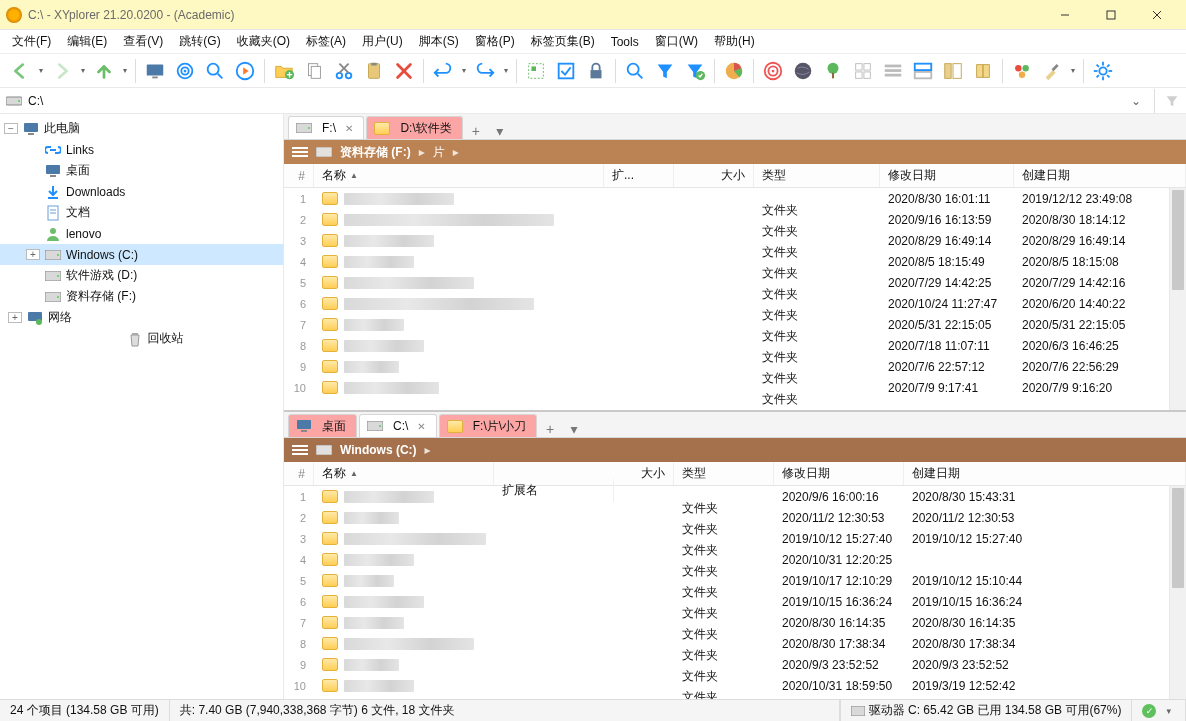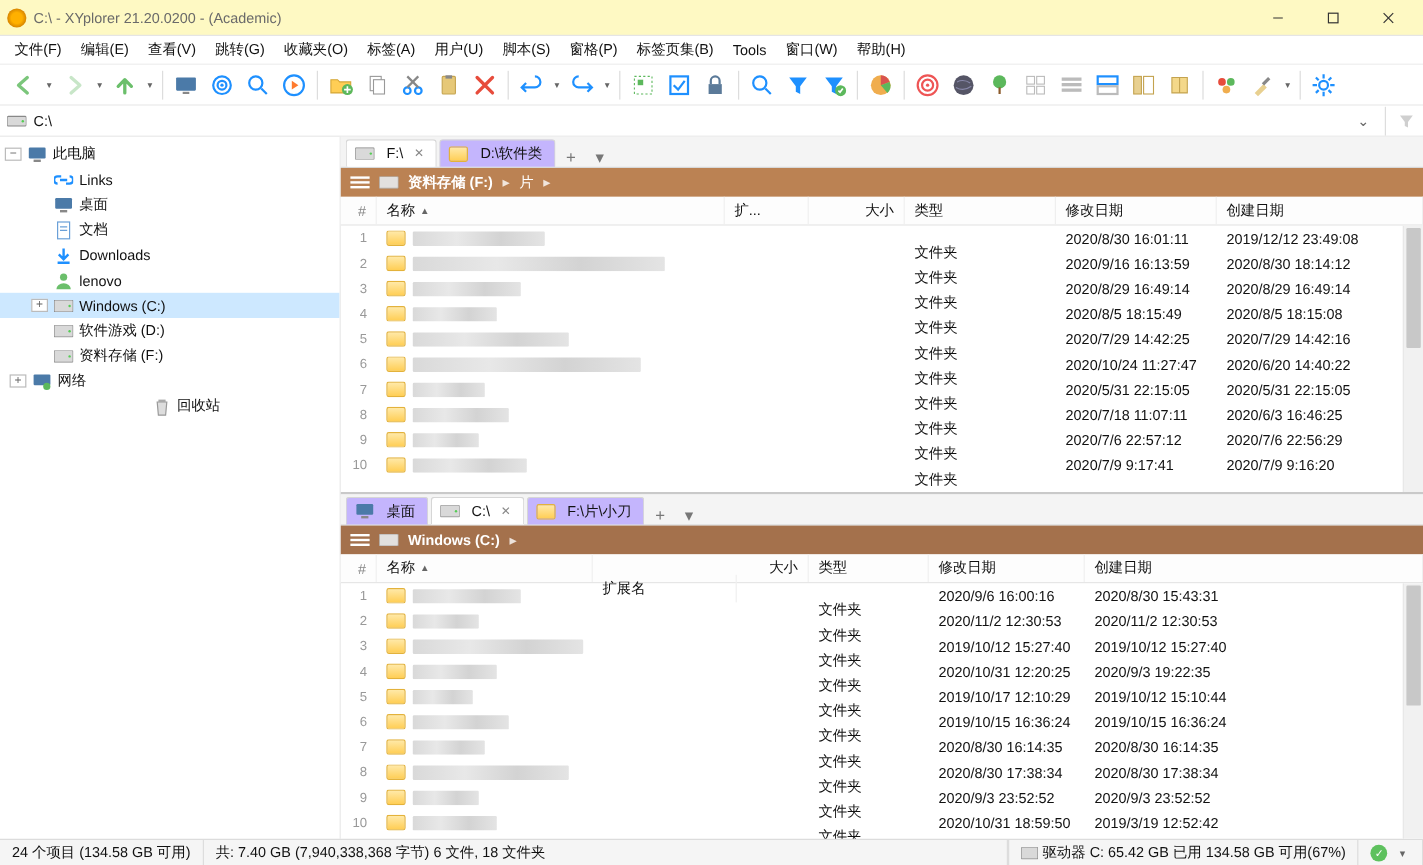--- a/index.html
+++ b/index.html
@@ -39,21 +39,21 @@
 .ticon { width: 18px; height: 16px; display: flex; align-items: center; justify-content: center; margin-right: 4px; }
 
 
 .panes { flex: 1; display: flex; flex-direction: column; min-width: 0; }
 .pane { display: flex; flex-direction: column; min-height: 0; }
 .pane.top { height: 296px; }
 .pane.bottom { flex: 1; border-top: 2px solid #c9c9c9; }
 
 
 .tabs { height: 26px; background: #f4f4f4; display: flex; align-items: flex-end; padding-left: 4px; gap: 2px; border-bottom: 1px solid #d8d8d8; }
-.tab { height: 23px; padding: 0 10px 0 6px; display: flex; align-items: center; gap: 5px; background: #c4b5fd; border: 1px solid #d6d6d6; border-bottom: none; border-radius: 3px 3px 0 0; color: #111; font-size: 12px; position: relative;}
+.tab { height: 23px; padding: 0 10px 0 6px; display: flex; align-items: center; gap: 5px; background: #fca5a5; border: 1px solid #d6d6d6; border-bottom: none; border-radius: 3px 3px 0 0; color: #111; font-size: 12px; position: relative;}
 .tab.active { background: #fff; }
 .tab .x { color: #888; font-size: 10px; margin-left: 4px; }
 .tab-add { width: 22px; text-align:center; color:#777; font-size:14px;}
 
 
 .crumb { height: 24px; display: flex; align-items: center; padding: 0 8px; gap: 8px; color: #fff; font-size: 12px; }
 .crumb.orange { background: #bb8253; }
 .crumb.brown { background: #a4714c; }
 .crumb .cicon { opacity: .95; }
 .crumb .csep { opacity: .8; }
@@ -414,37 +414,37 @@
             <svg width="16" height="14">
               <rect x="1" y="1" width="14" height="9" fill="#4b7aa8" rx="1"></rect>
               <rect x="5" y="11" width="6" height="2" fill="#888"></rect>
             </svg>
           </span>
           <span>桌面</span>
         </div>
         <div class="tree-row" style="padding-left: 26px;">
           <span class="texp blank"></span>
           <span class="ticon">
+            <svg width="16" height="16">
+              <path d="M8 2 v8 M4 7 l4 4 l4 -4" stroke="#1e90ff" fill="none" stroke-width="2"></path>
+              <line x1="3" y1="14" x2="13" y2="14" stroke="#1e90ff" stroke-width="2"></line>
+            </svg>
+          </span>
+          <span>Downloads</span>
+        </div>
+        <div class="tree-row" style="padding-left: 26px;">
+          <span class="texp blank"></span>
+          <span class="ticon">
             <svg width="14" height="16">
               <rect x="2" y="1" width="10" height="14" fill="#fff" stroke="#6aa0d8"></rect>
               <line x1="4" y1="5" x2="10" y2="5" stroke="#6aa0d8"></line>
               <line x1="4" y1="8" x2="10" y2="8" stroke="#6aa0d8"></line>
             </svg>
           </span>
           <span>文档</span>
-        </div>
-        <div class="tree-row" style="padding-left: 26px;">
-          <span class="texp blank"></span>
-          <span class="ticon">
-            <svg width="16" height="16">
-              <path d="M8 2 v8 M4 7 l4 4 l4 -4" stroke="#1e90ff" fill="none" stroke-width="2"></path>
-              <line x1="3" y1="14" x2="13" y2="14" stroke="#1e90ff" stroke-width="2"></line>
-            </svg>
-          </span>
-          <span>Downloads</span>
         </div>
         <div class="tree-row" style="padding-left: 26px;">
           <span class="texp blank"></span>
           <span class="ticon">
             <svg width="16" height="16">
               <circle cx="8" cy="5" r="3" fill="#6bbf6b"></circle>
               <path d="M2 15 a6 5 0 0 1 12 0" fill="#6bbf6b"></path>
             </svg>
           </span>
           <span>lenovo</span>
@@ -776,21 +776,20 @@
           <div class="frow">
             <div class="fc num">4</div>
       <div class="fc name">
               <span class="folder-i"></span>
               <span class="blur" style="width:70px"></span>
             </div>
       <div class="fc ext"></div>
       <div class="fc size"></div>
       <div class="fc type">文件夹</div>
       <div class="fc mod">2020/10/31 12:20:25</div>
-      <div class="fc cre">2020/9/3 19:22:35</div>
           </div>
           <div class="frow">
             <div class="fc num">5</div>
       <div class="fc name">
               <span class="folder-i"></span>
               <span class="blur" style="width:50px"></span>
             </div>
       <div class="fc ext"></div>
       <div class="fc size"></div>
       <div class="fc type">文件夹</div>

